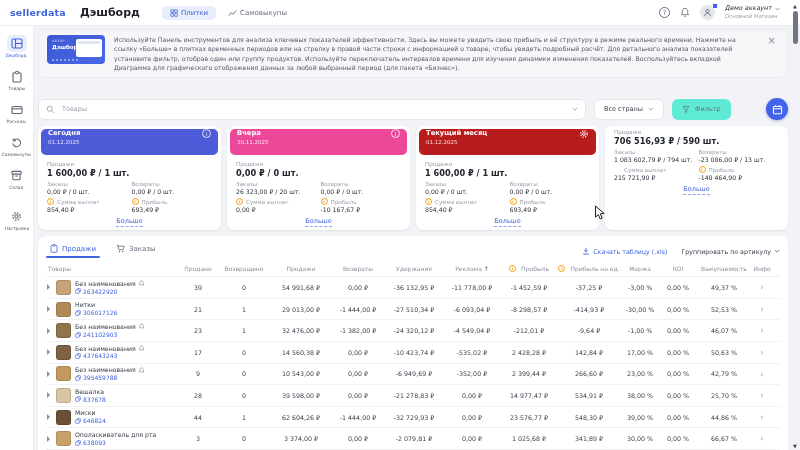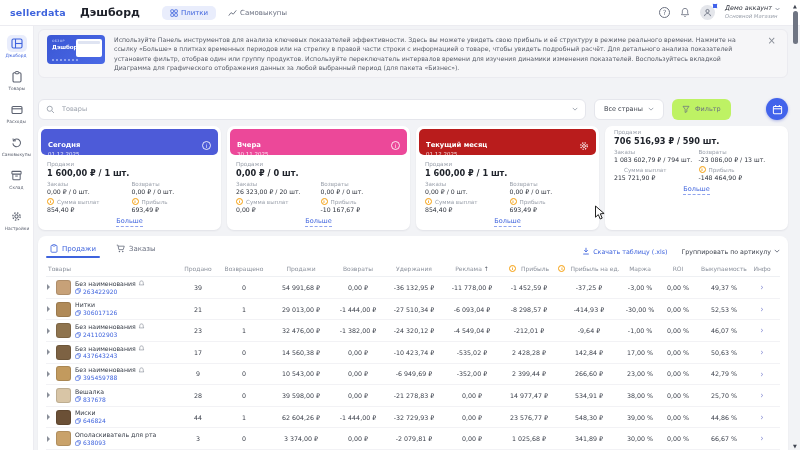--- a/index.html
+++ b/index.html
@@ -37,26 +37,26 @@
   .thumb-win:before{content:"";position:absolute;left:2px;top:2px;right:2px;height:2.5px;background:#dfe4f2;border-radius:1px;}
   .thumb-dots{position:absolute;left:5px;bottom:3px;width:28px;height:2px;background:repeating-linear-gradient(90deg,#8fa2ef 0 2px,transparent 2px 4px);}
   .banner-text{flex:1;font-size:6.2px;color:#565b66;line-height:1.5;}
   .banner-close{font-size:10px;color:#8a8f99;line-height:1;padding:1px 3px;}
   
   .filterrow{display:flex;align-items:center;gap:8px;margin-top:20px;}
   .search{width:548px;height:21px;background:#fff;border:1px solid #e5e6ec;border-radius:6px;display:flex;align-items:center;padding:0 7px;gap:5px;}
   .search input{border:none;outline:none;flex:1;font-size:6.5px;background:transparent;color:#3a3f4a;}
   .search input::placeholder{color:#9aa0ab;}
   .select{height:21px;background:#fff;border:1px solid #e5e6ec;border-radius:6px;display:flex;align-items:center;gap:5px;padding:0 9px;font-size:6.5px;color:#3a3f4a;}
-  .filterbtn{height:21px;background:#bef264;border-radius:6px;display:flex;align-items:center;gap:5px;padding:0 10px;font-size:6.5px;color:#6a7080;}
+  .filterbtn{height:21px;background:#5eead4;border-radius:6px;display:flex;align-items:center;gap:5px;padding:0 10px;font-size:6.5px;color:#6a7080;}
   .calbtn{margin-left:auto;width:22px;height:22px;border-radius:50%;background:#4263eb;display:flex;align-items:center;justify-content:center;box-shadow:0 1px 3px rgba(40,60,200,.35);}
   
   .cards{display:flex;gap:6px;margin-top:6px;}
   .card{flex:1;background:#fff;border-radius:7px;box-shadow:0 1px 2px rgba(20,20,40,.07);overflow:hidden;}
-  .card-head{color:#fff;margin:3px;border-radius:5px;padding:12px 7px;display:flex;justify-content:space-between;align-items:flex-start;height:26px;}
+  .card-head{color:#fff;margin:3px;border-radius:5px;padding:0 7px;display:flex;justify-content:space-between;align-items:flex-start;height:26px;}
   .card-title{font-size:6.8px;font-weight:bold;}
   .card-date{font-size:5.5px;opacity:.85;margin-top:1.5px;}
   .h-ic{width:9px;height:9px;border:1px solid rgba(255,255,255,.85);border-radius:50%;font-size:5.5px;display:flex;align-items:center;justify-content:center;color:#fff;}
   .h-ic.gear{border:none;width:10px;height:10px;}
   .card-body{padding:3px 9px 5px;}
   .lbl{font-size:5.6px;color:#9aa0ab;}
   .lbl.ic{display:flex;align-items:center;}
   .big{font-size:8.2px;font-weight:bold;color:#20242c;margin:1px 0 3px;white-space:nowrap;}
   .pair{display:grid;grid-template-columns:1.05fr 1fr;margin-top:3px;}
   .val{font-size:6.2px;color:#2c313b;margin-top:1px;white-space:nowrap;}

